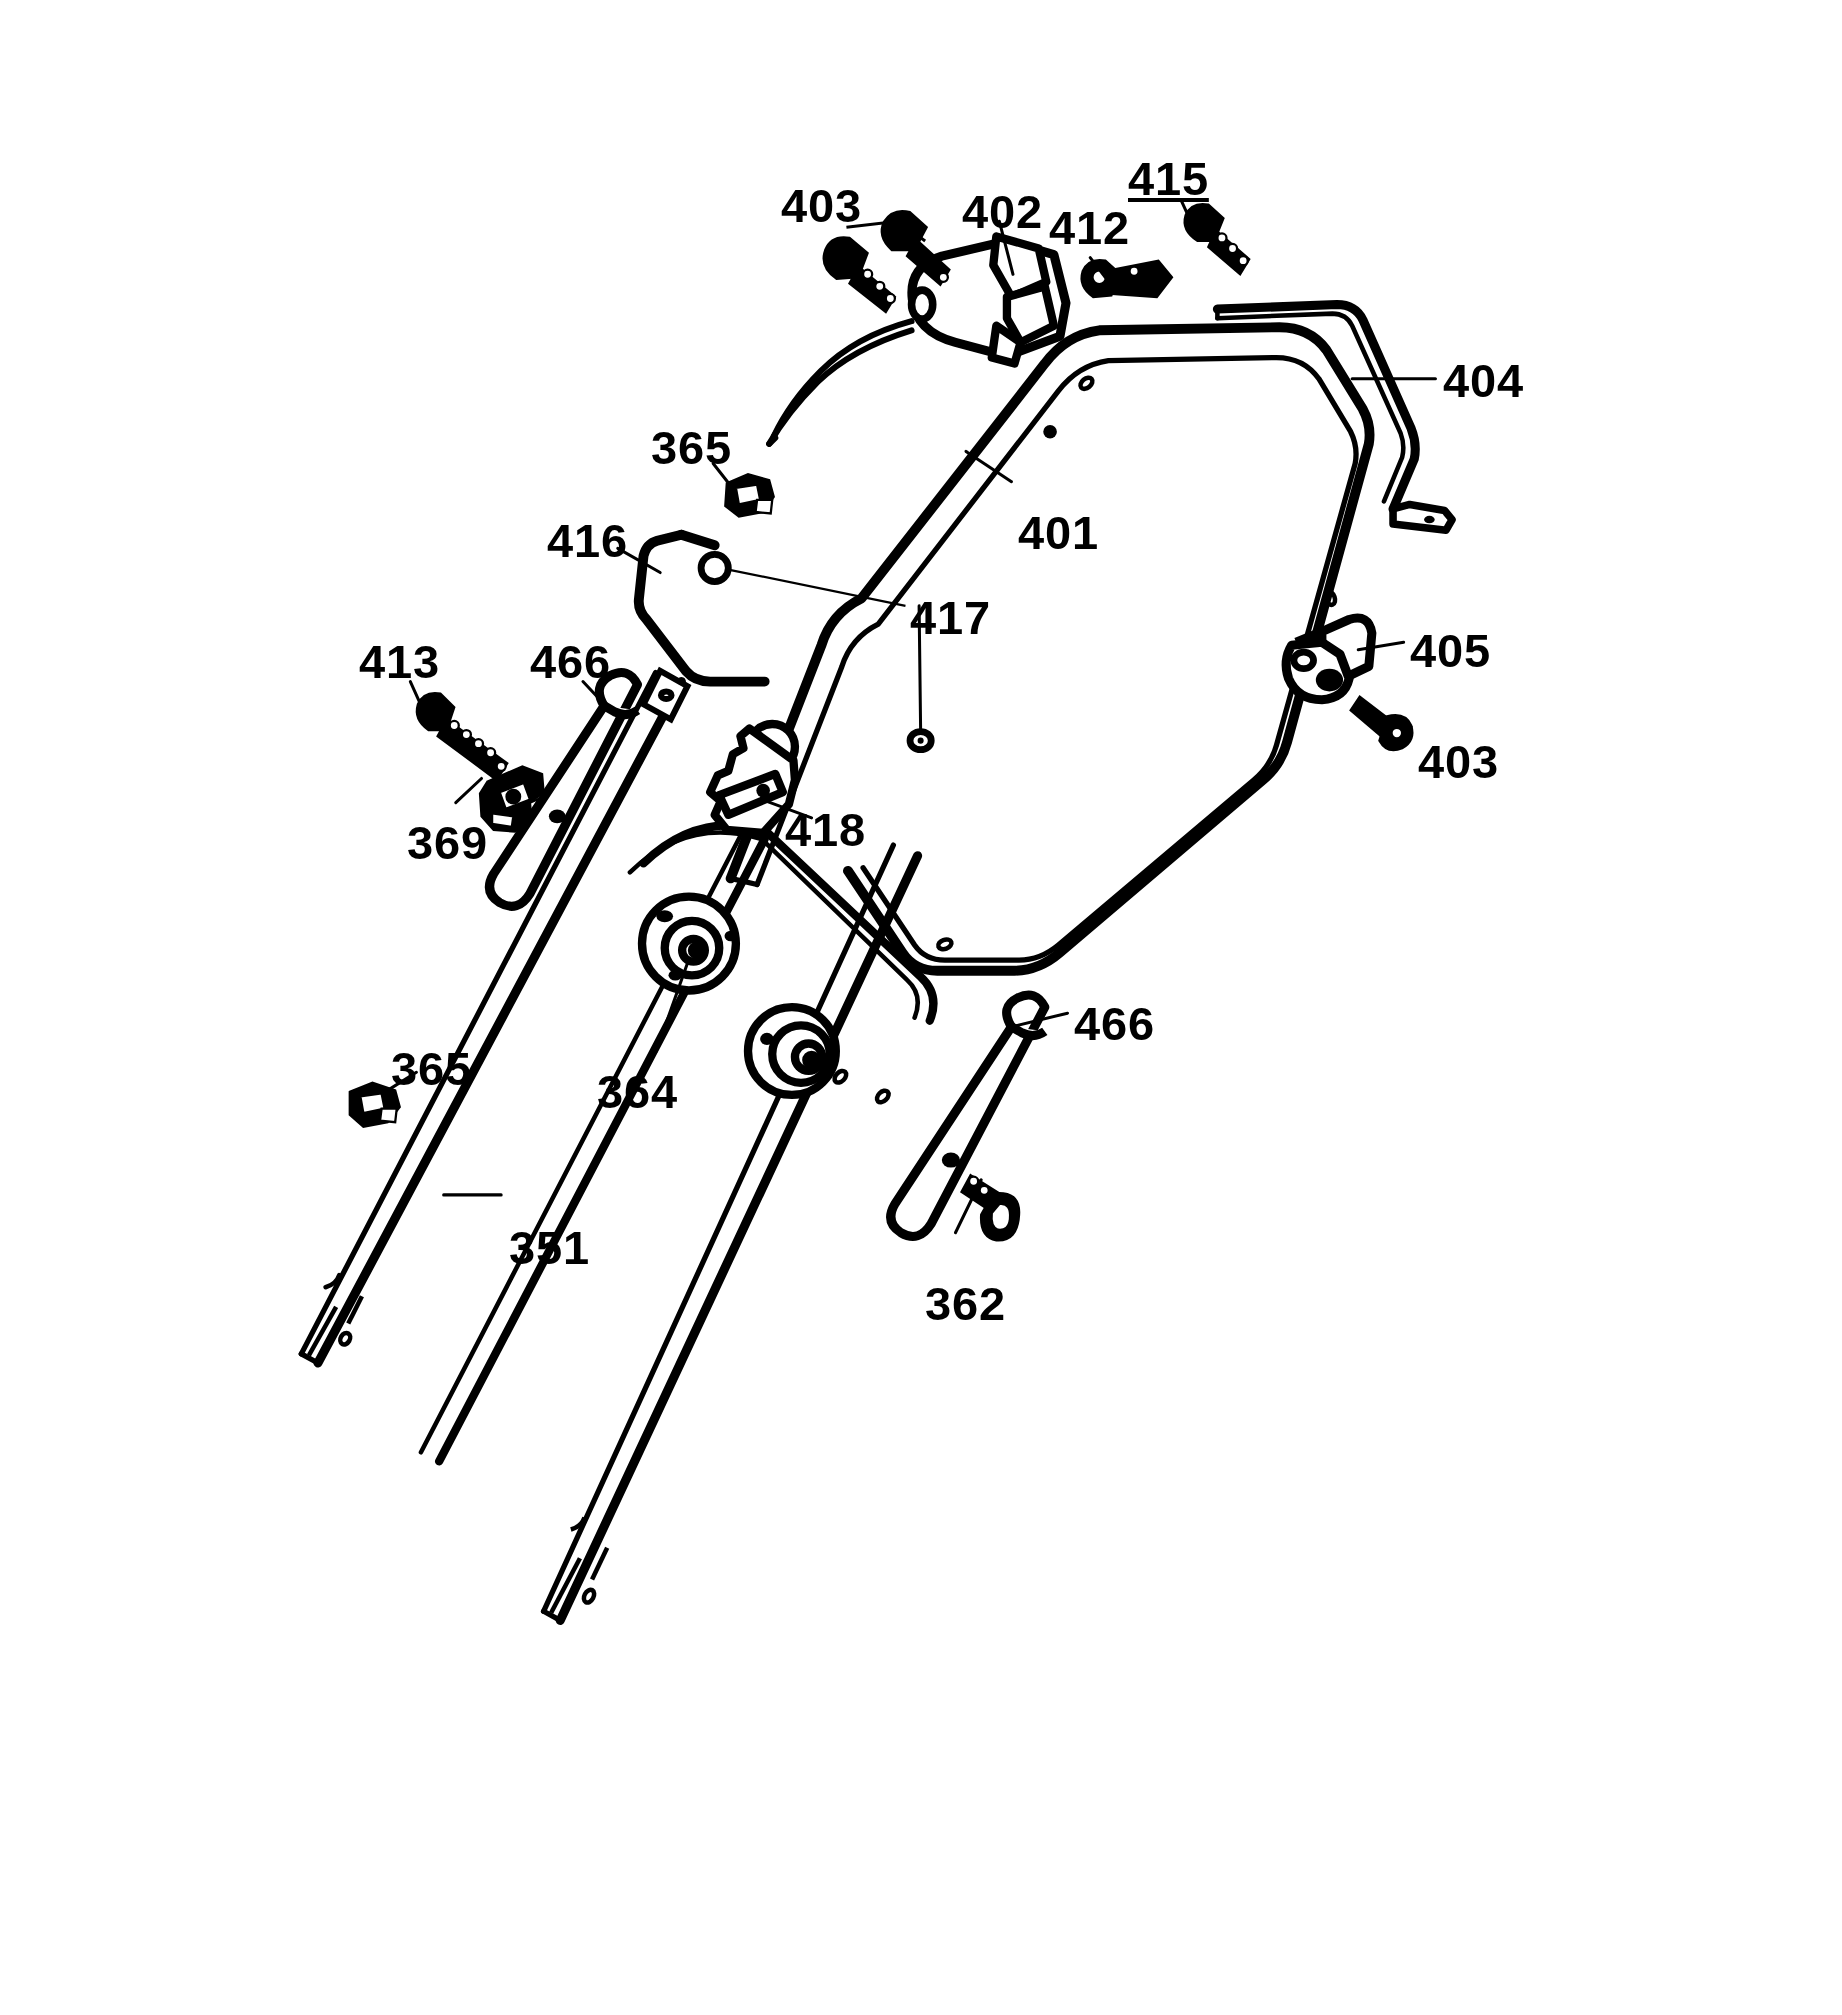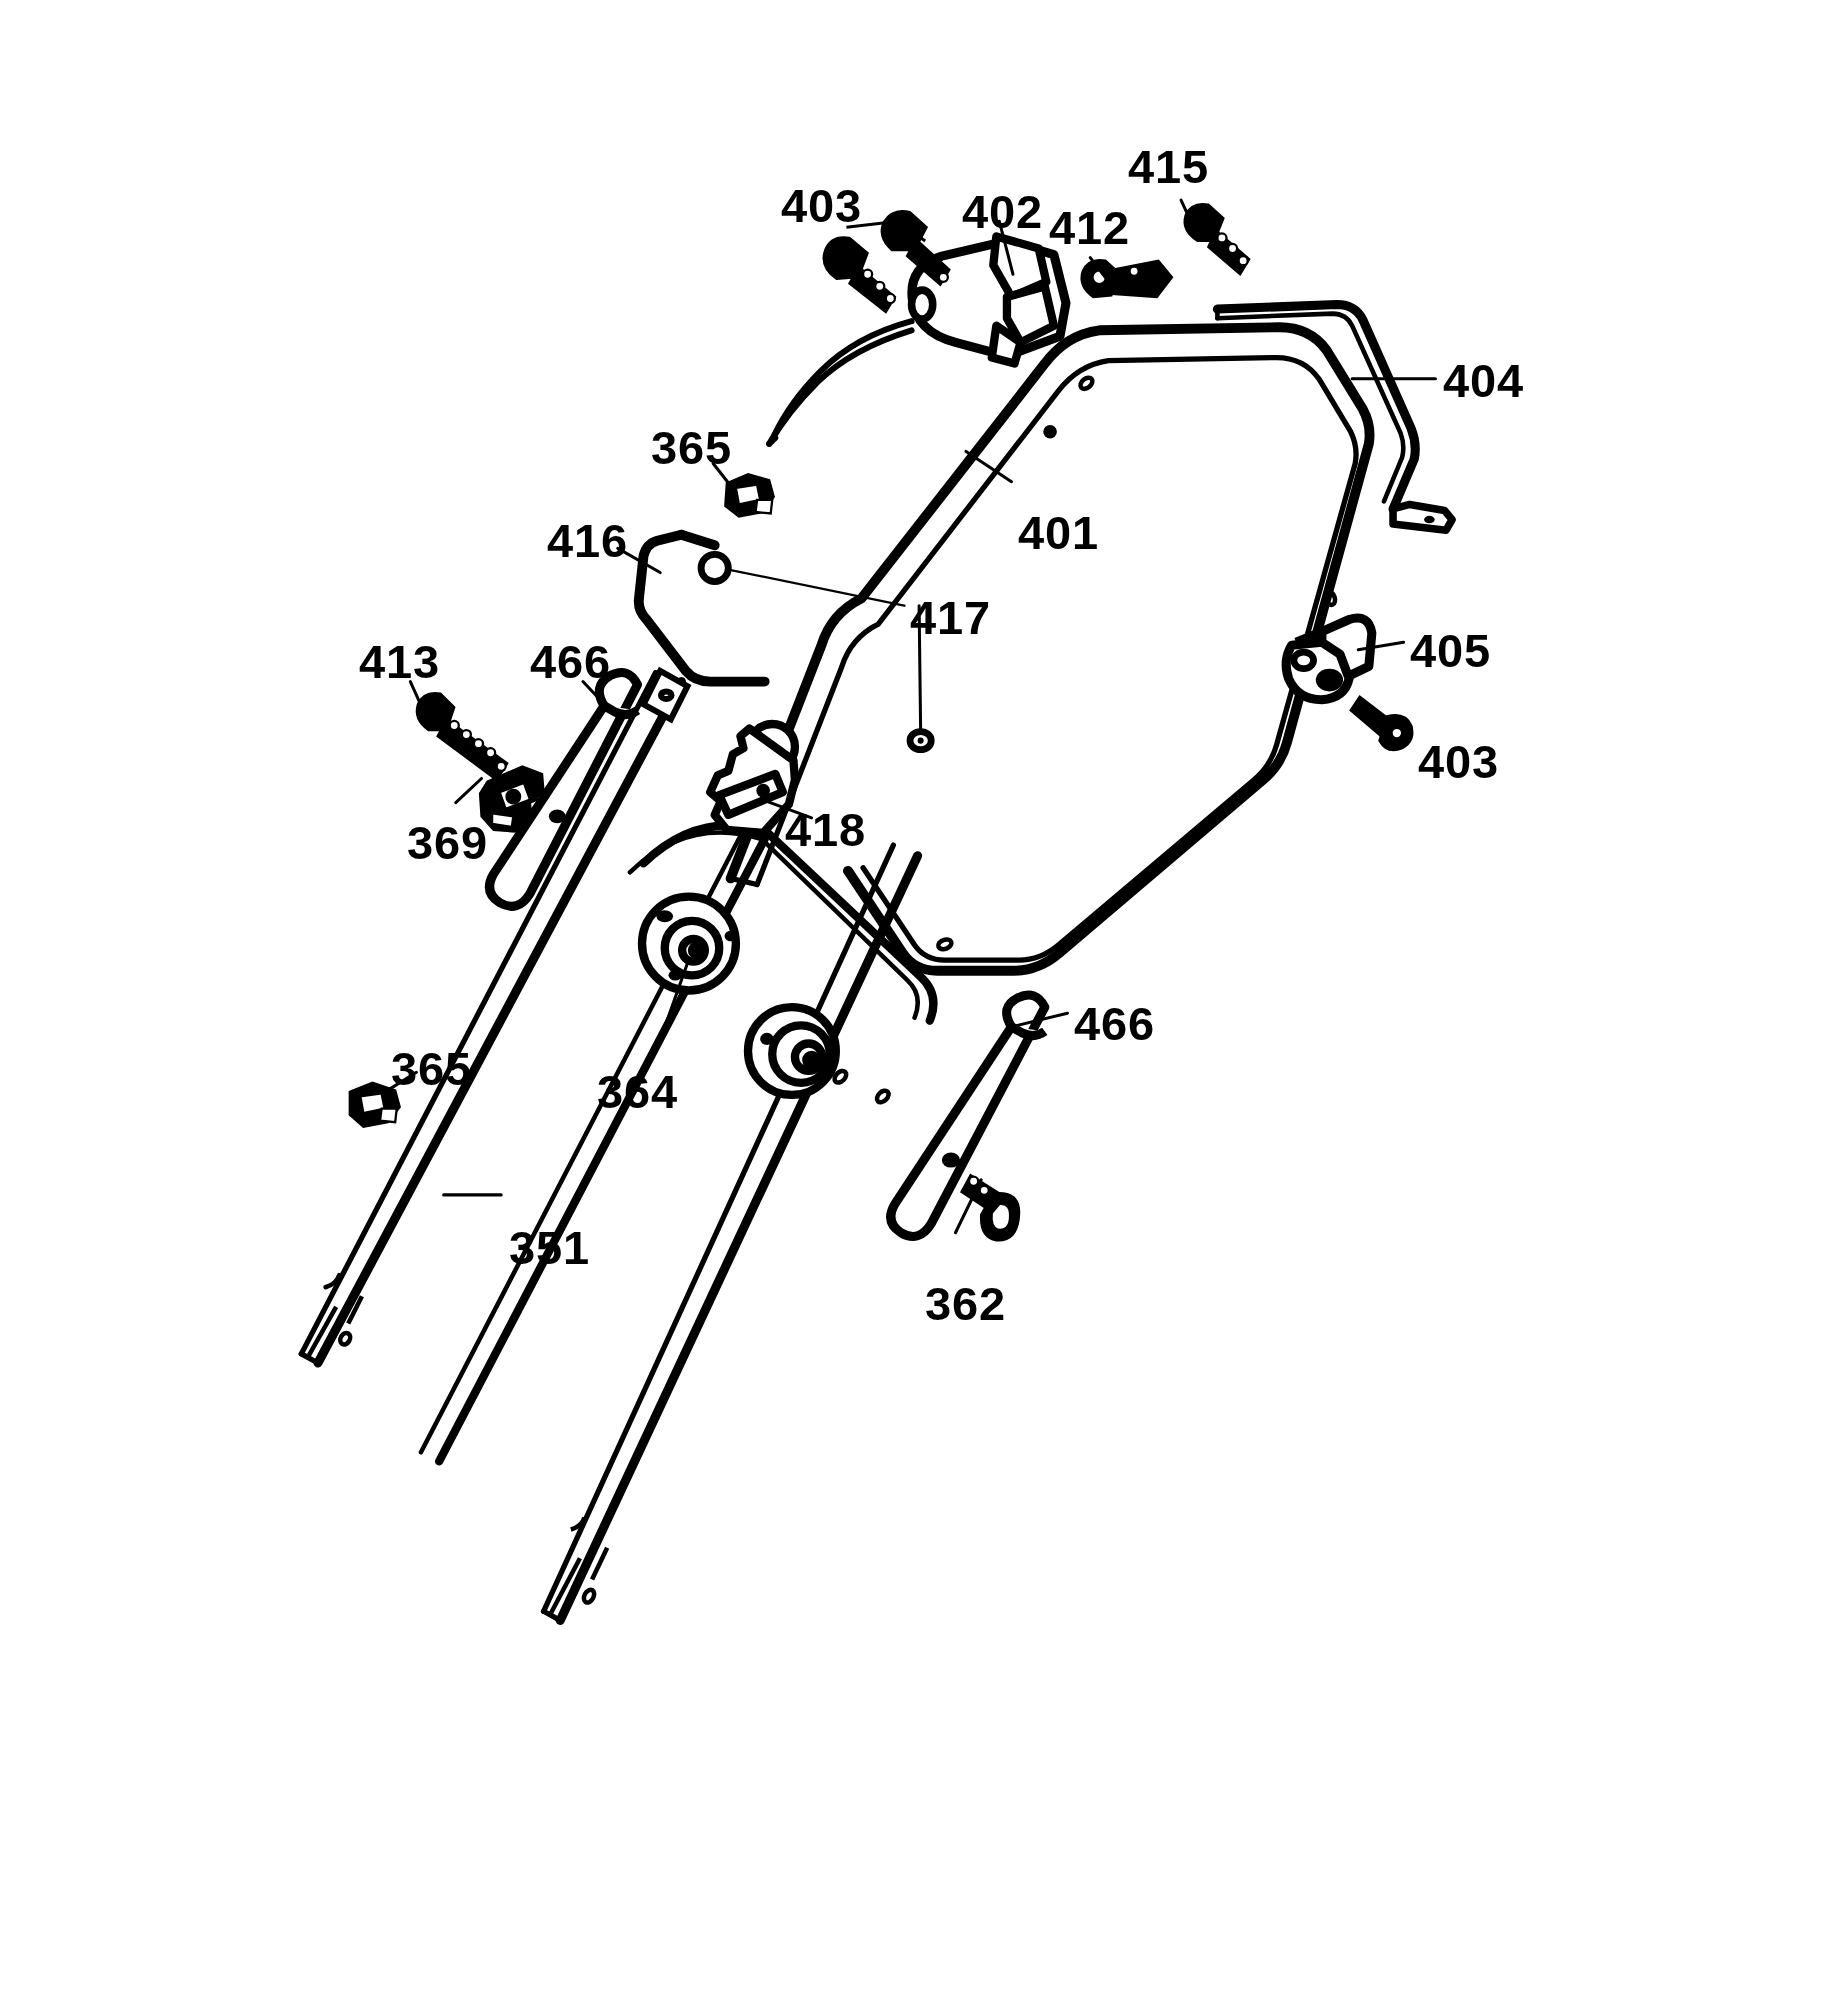--- a/index.html
+++ b/index.html
@@ -338,21 +338,21 @@
       <line x1="550" y1="1416" x2="512" y2="1440"></line>
       <line x1="662" y1="1578" x2="586" y2="1578"></line>
       <line x1="1410" y1="1338" x2="1336" y2="1356"></line>
       <line x1="1262" y1="1628" x2="1296" y2="1558"></line>
     </g>
   </svg>
 
   <div class="callout" style="left:781px; top:182px;">403</div>
   <div class="callout" style="left:962px; top:176px;margin-top:12px;">402</div>
   <div class="callout" style="left:1049px; top:204px;">412</div>
-  <div class="callout" style="left:1128px; top:143px;">415</div>
+  <div class="callout" style="left:1128px; top:155px;text-decoration:underline;">415</div>
   <div class="callout" style="left:1443px; top:357px;">404</div>
   <div class="callout" style="left:1018px; top:469px;margin-top:40px;">401</div>
   <div class="callout" style="left:651px; top:424px;">365</div>
   <div class="callout" style="left:547px; top:517px;">416</div>
   <div class="callout" style="left:910px; top:594px;">417</div>
   <div class="callout" style="left:1410px; top:627px;">405</div>
   <div class="callout" style="left:1418px; top:738px;">403</div>
   <div class="callout" style="left:359px; top:638px;">413</div>
   <div class="callout" style="left:530px; top:638px;">466</div>
   <div class="callout" style="left:407px; top:819px;">369</div>

